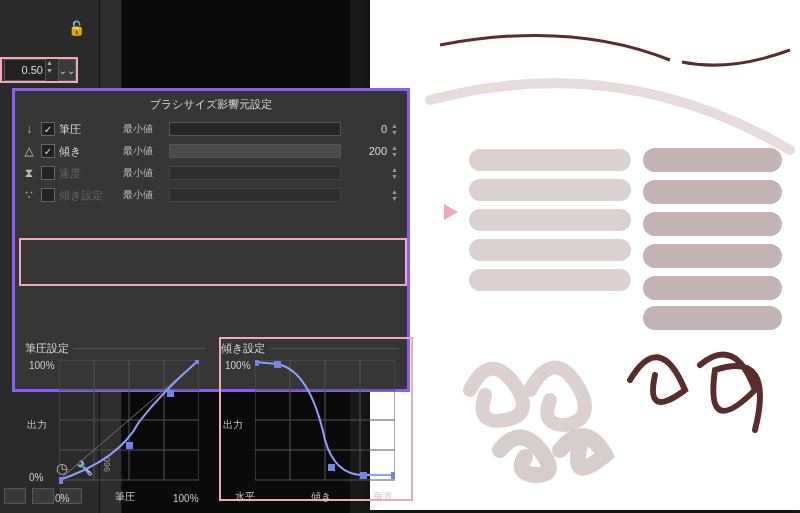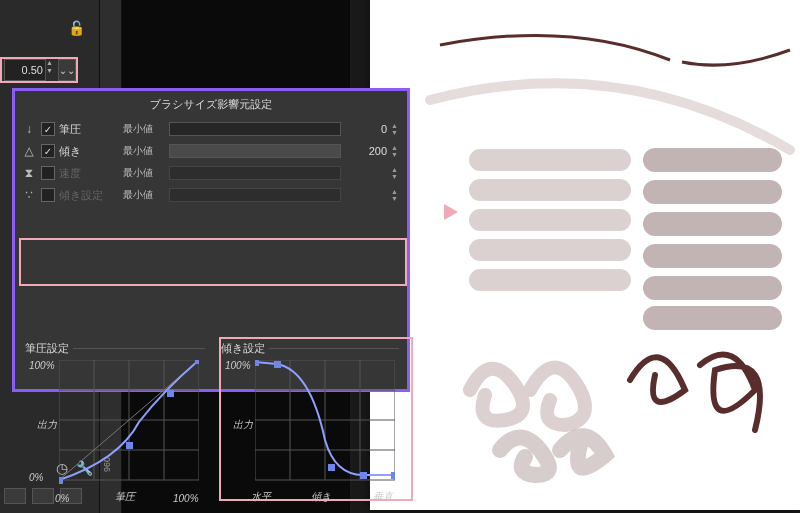--- a/index.html
+++ b/index.html
@@ -75,23 +75,23 @@
     border:2px solid #f1a8b8; pointer-events:none;
   }
 
   
   .curves { position:absolute; left:10px; top:250px; display:flex; gap:16px;}
   .curve-box { position:relative;}
   .curve-box.pressure { width:180px;}
   .curve-box.tilt { width:178px;}
   .curve-title { font-size:11px; color:#ddd; margin-bottom:4px; position:relative;}
   .curve-title::after { content:""; position:absolute; left:48px; right:0; top:7px; border-top:1px solid #555;}
-  .plot { position:relative; width:100%; height:140px;font-style:italic;}
+  .plot { position:relative; width:100%; height:140px;}
   .plot svg { position:absolute; left:34px; top:0;}
-  .ylabel { position:absolute; left:12px; top:58px; font-size:10px; color:#ccc;}
+  .ylabel { position:absolute; left:2px; top:58px; font-size:10px; color:#ccc;}
   .ytick  { position:absolute; left:4px; font-size:10px; color:#ccc;}
   .xtick  { position:absolute; bottom:-4px; font-size:10px; color:#ccc;}
   .tilt-hl2 {
     position:absolute; left:204px; top:246px; width:194px; height:164px;
     border:2px solid #f1a8b8; pointer-events:none;
   }
 
   
   .arrow {
     position:absolute; left:408px; top:200px; width:50px; height:24px;
@@ -276,21 +276,21 @@
               <line x1="0" y1="60" x2="140" y2="60"></line>
               <line x1="0" y1="90" x2="140" y2="90"></line>
           </g>
           <path d="M0 2 L22 4 Q 55 10 70 80 Q 80 115 108 115 L140 115" stroke="#8ea0ff" stroke-width="2" fill="none"></path>
           <rect x="-3" y="-1" width="7" height="7" fill="#6f86e8"></rect>
           <rect x="19" y="1" width="7" height="7" fill="#6f86e8"></rect>
           <rect x="73" y="104" width="7" height="7" fill="#6f86e8"></rect>
           <rect x="105" y="112" width="7" height="7" fill="#6f86e8"></rect>
           <rect x="136" y="112" width="7" height="7" fill="#6f86e8"></rect>
         </svg>
-        <span class="xtick" style="left:30px">水平</span>
+        <span class="xtick" style="left:14px">水平</span>
         <span class="xtick" style="left:90px">傾き</span>
         <span class="xtick" style="left:152px">垂直</span>
       </div>
     </div>
 
   </div>
   <div class="tilt-hl2"></div>
 </div>
 
 <div class="arrow">

